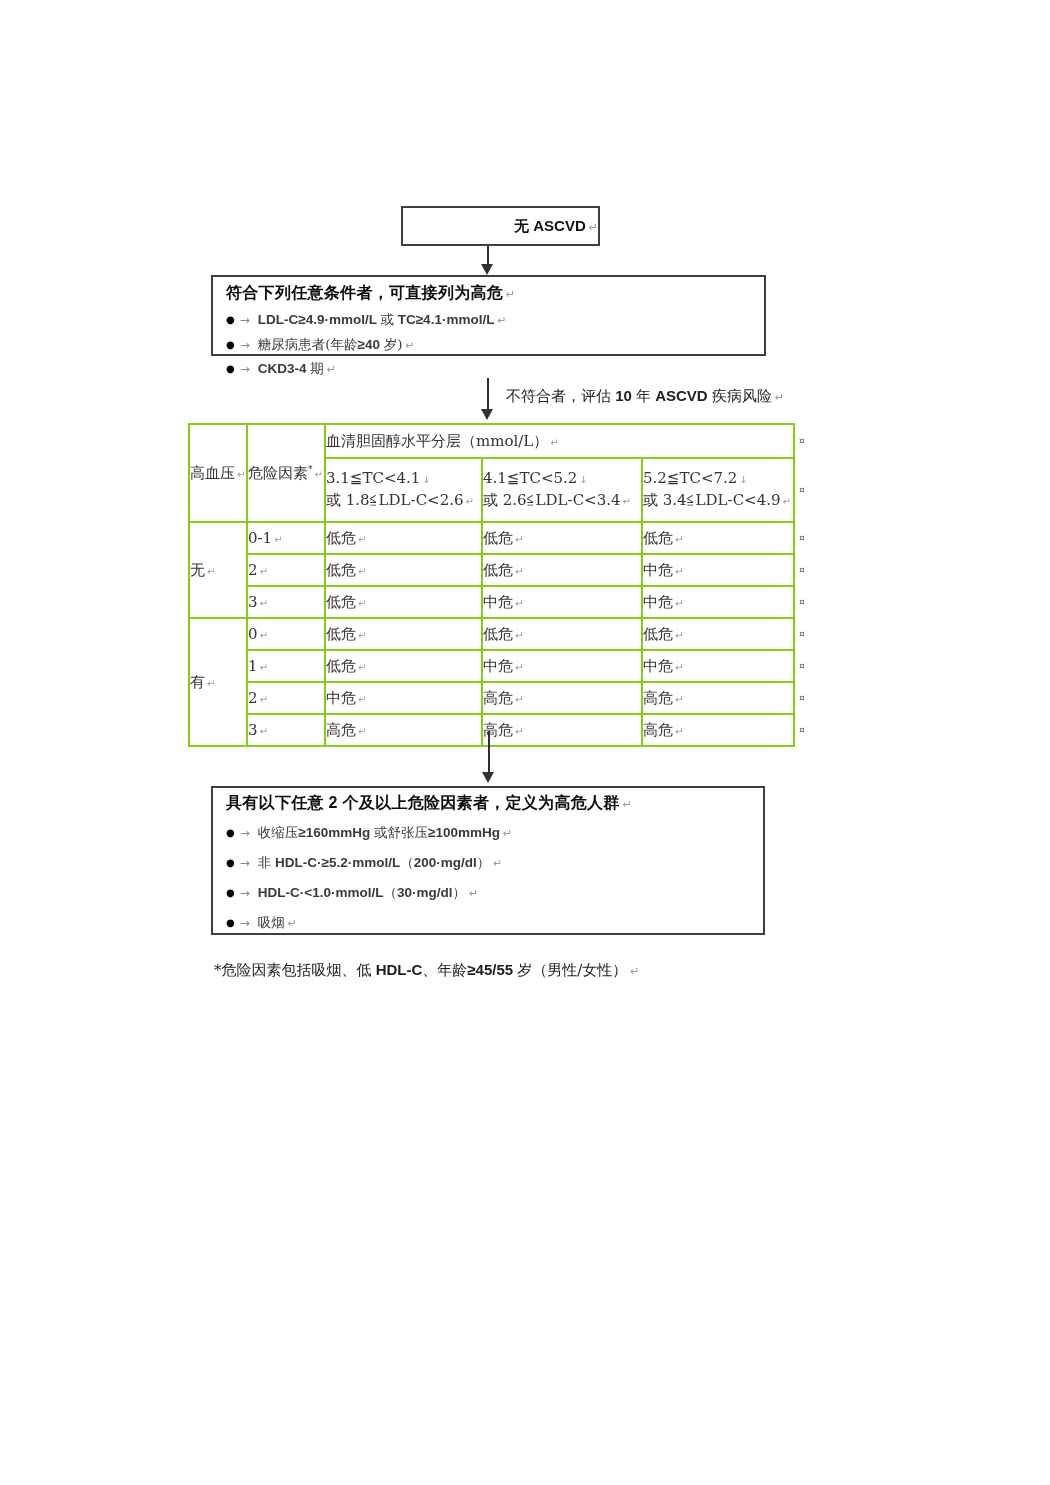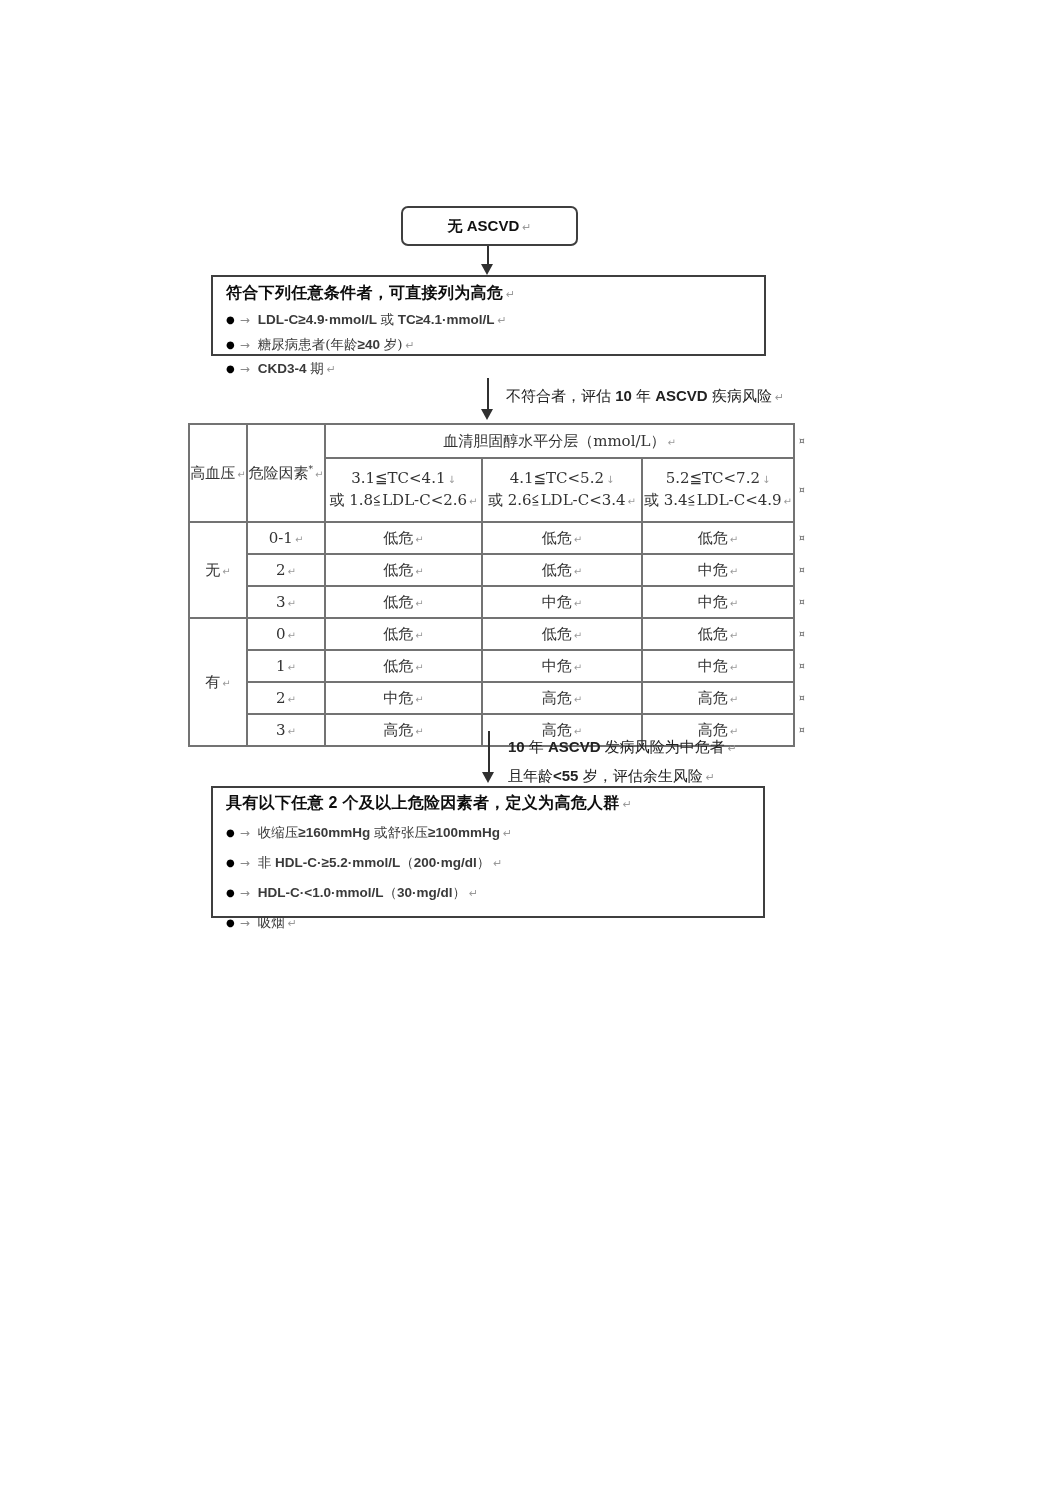--- a/index.html
+++ b/index.html
@@ -4,24 +4,24 @@
 <style>
   html,body{margin:0;padding:0;background:#fff;}
   .page{position:relative;width:1050px;height:1485px;background:#fff;overflow:hidden;
         font-family:"DejaVu Serif","Liberation Serif",serif;color:#222;}
 
   
   .lat{font-family:"Liberation Sans","DejaVu Sans",sans-serif;font-weight:700;}
 
   
   .box{position:absolute;background:#fff;border:2px solid #3f3f3f;box-sizing:border-box;}
-  #box1{left:401px;top:206px;width:177px;height:40px;display:flex;align-items:center;justify-content:center;
-        font-family:"Liberation Sans","DejaVu Sans",sans-serif;font-weight:700;font-size:15px;color:#111;border-radius:7px;}
+  #box1{left:401px;top:206px;width:199px;height:40px;display:flex;align-items:center;justify-content:flex-end;
+        font-family:"Liberation Sans","DejaVu Sans",sans-serif;font-weight:700;font-size:15px;color:#111;}
   #box2{left:211px;top:275px;width:555px;height:81px;padding:6px 8px 0 13px;}
-  #box3{left:211px;top:786px;width:554px;height:132px;padding:5px 8px 0 13px;}
+  #box3{left:211px;top:786px;width:554px;height:149px;padding:5px 8px 0 13px;}
   .btitle{font-family:"Liberation Sans","DejaVu Sans",sans-serif;font-weight:700;font-size:16px;color:#0d0d0d;
           line-height:20px;margin-bottom:3px;letter-spacing:.3px;white-space:nowrap;}
   .bullets{list-style:none;margin:0;padding:0;font-size:13.5px;color:#3a3a3a;}
   #box2 .bullets li{line-height:23.5px;white-space:nowrap;}
   #box3 .bullets li{line-height:29px;white-space:nowrap;}
   .dot{font-size:10px;color:#000;margin-right:5px;vertical-align:1px;font-family:"DejaVu Sans",sans-serif;}
   .tabmark{color:#888;font-family:"DejaVu Sans",sans-serif;font-size:12px;margin-right:8px;font-weight:400;}
   .mark{color:#9a9a9a;font-family:"DejaVu Sans",sans-serif;font-size:11px;font-weight:400;margin-left:3px;}
 
   
@@ -32,21 +32,21 @@
   #a2{left:487px;top:378px;height:32px;} #h2{left:481px;top:409px;}
   #a3{left:488px;top:731px;height:42px;} #h3{left:482px;top:772px;}
 
   .alabel{position:absolute;font-size:15px;color:#222;white-space:nowrap;}
   #l2{left:506px;top:387px;}
   #l3{left:508px;top:733px;line-height:27px;}
 
   
   #risktable{position:absolute;left:188px;top:423px;border-collapse:collapse;table-layout:fixed;
              font-size:15px;color:#333;}
-  #risktable th,#risktable td{border:2px solid #737373;font-weight:400;text-align:center;padding:0;
+  #risktable th,#risktable td{border:2px solid #84cc16;font-weight:400;text-align:left;padding:0;
              background:#fff;overflow:hidden;}
   #risktable td.mcell{border:none;background:transparent;text-align:left;padding-left:4px;
              font-size:9px;color:#555;font-family:"DejaVu Sans",sans-serif;}
   #risktable .range div{line-height:21px;white-space:nowrap;}
   #risktable sup{font-size:9px;}
   #risktable .mark{font-size:10px;margin-left:2px;}
 
   #footnote{position:absolute;left:214px;top:961px;font-size:15px;color:#1c1c1c;white-space:nowrap;}
 </style>
 </head>
@@ -154,29 +154,26 @@
           <td>高危<span class="mark">↵</span></td>
           <td>高危<span class="mark">↵</span></td>
           <td>高危<span class="mark">↵</span></td>
           <td class="mcell">¤</td>
         </tr>
       </tbody>
     </table>
 
   <div class="varrow" id="a3"></div>
   <div class="ahead" id="h3"></div>
-  <div class="alabel" id="l3">
-      <div><span class="lat">10 </span>年<span class="lat"> ASCVD </span>发病风险为中危者<span class="mark">↵</span></div>
-      <div>且年龄<span class="lat">&lt;55 </span>岁，评估余生风险<span class="mark">↵</span></div>
-    </div>
 
   <div class="box" id="box3">
     <div class="btitle">具有以下任意<span class="lat"> 2 </span>个及以上危险因素者，定义为高危人群<span class="mark">↵</span></div>
     <ul class="bullets">
         <li><span class="dot">●</span><span class="tabmark">→</span>收缩压<span class="lat">≥160mmHg </span>或舒张压<span class="lat">≥100mmHg</span><span class="mark">↵</span></li>
         <li><span class="dot">●</span><span class="tabmark">→</span>非<span class="lat"> HDL-C·≥5.2·mmol/L</span>（<span class="lat">200·mg/dl</span>）<span class="mark">↵</span></li>
         <li><span class="dot">●</span><span class="tabmark">→</span><span class="lat">HDL-C·&lt;1.0·mmol/L</span>（<span class="lat">30·mg/dl</span>）<span class="mark">↵</span></li>
         <li><span class="dot">●</span><span class="tabmark">→</span>吸烟<span class="mark">↵</span></li>
       </ul>
   </div>
 
+  <div id="footnote">*危险因素包括吸烟、低<span class="lat"> HDL-C</span>、年龄<span class="lat">≥45/55 </span>岁（男性/女性）<span class="mark">↵</span></div>
 
 </div>
 
 </body></html>

